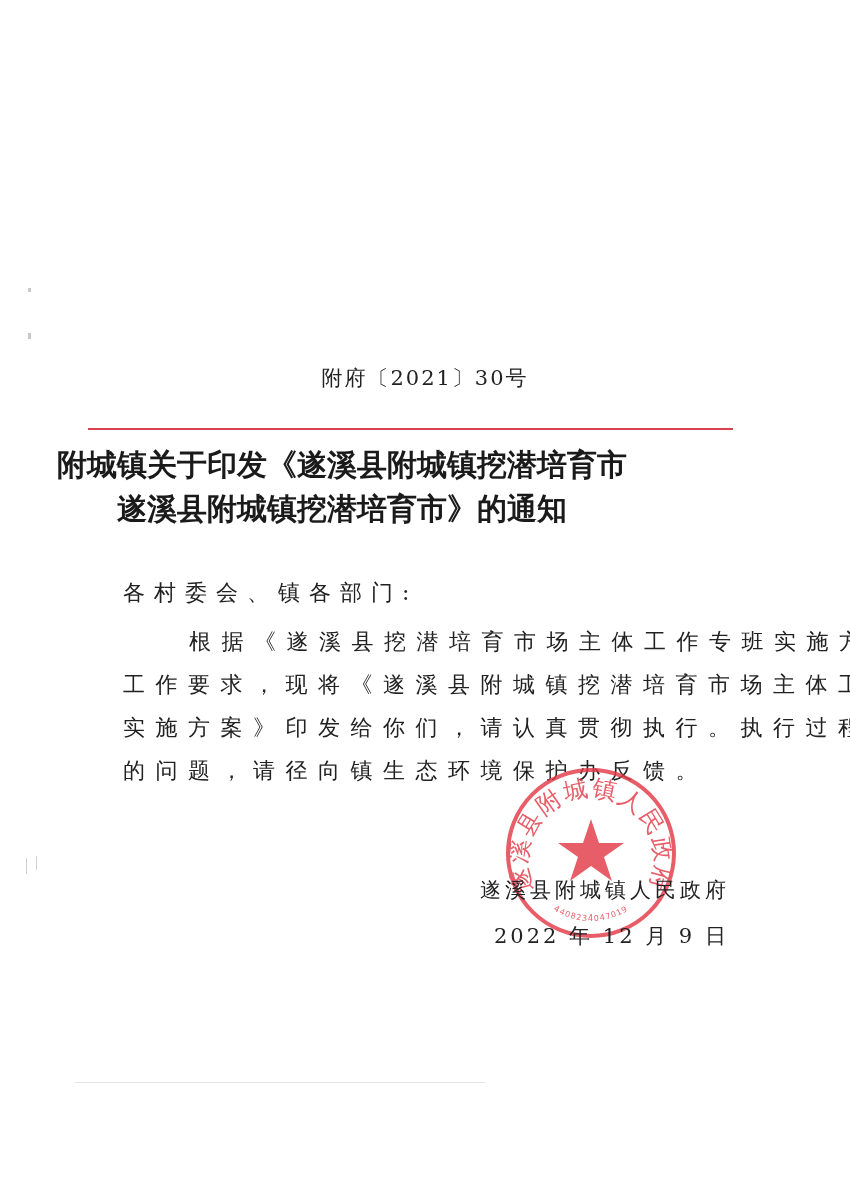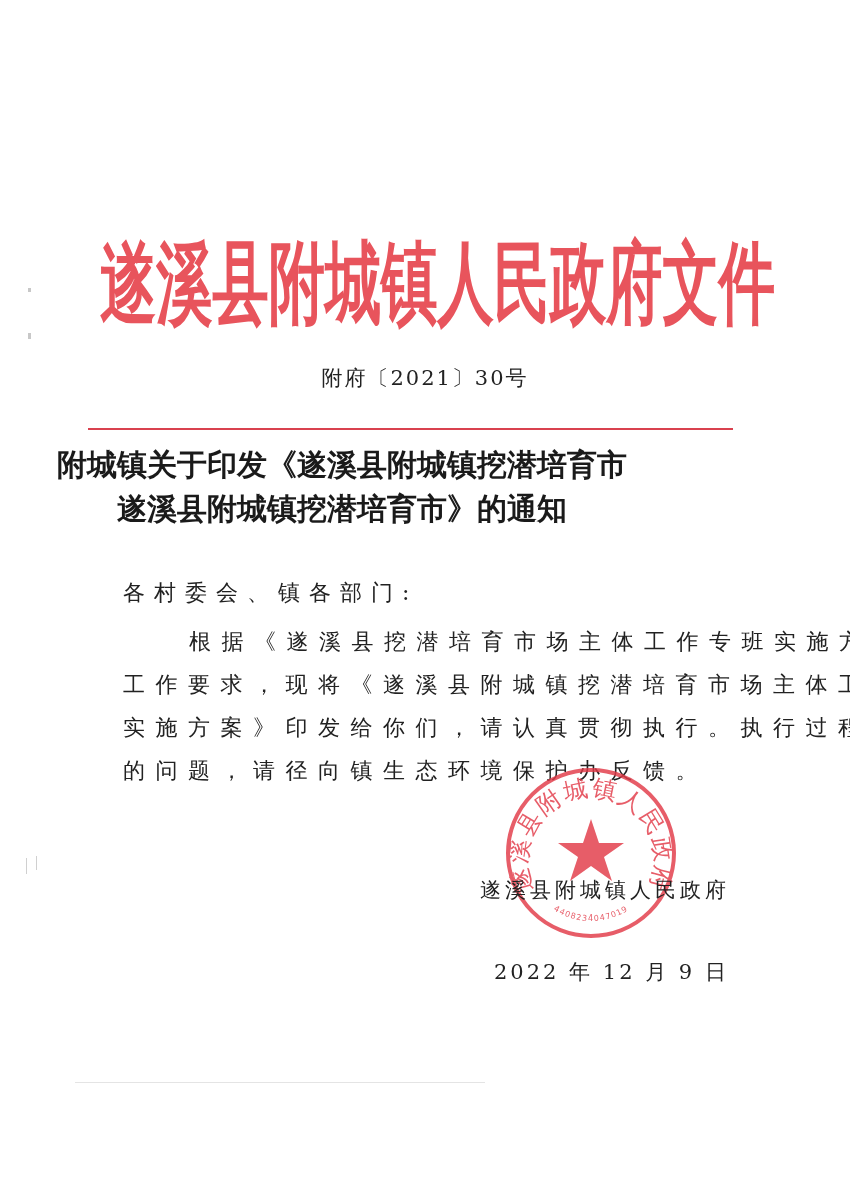--- a/index.html
+++ b/index.html
@@ -125,43 +125,39 @@
     }
     .date {
       position: absolute;
       left: 494px;
       top: 922px;
       font-size: 21px;
       line-height: 28px;
       letter-spacing: 3px;
       color: #222;
       white-space: nowrap;
-      margin-top: 36px;
     }
     .scan-line {
       position: absolute;
       left: 75px;
       top: 1082px;
       width: 410px;
       height: 1px;
       background: #e4e4e4;
     }
     .scan-mark {
       position: absolute;
       background: #c8c8c8;
     }
   </style>
 </head>
 <body>
 
 <div class="page">
 
-  <div class="masthead">
-    <span class="masthead-text">遂溪县附城镇人民政府文件</span>
-  </div>
 
   <div class="doc-number">附府〔2021〕30号</div>
 
   <div class="red-rule"></div>
 
   <div class="doc-title">
     <span class="line">附城镇关于印发《遂溪县附城镇挖潜培育市</span>
     <span class="line">遂溪县附城镇挖潜培育市》的通知</span>
   </div>
 

